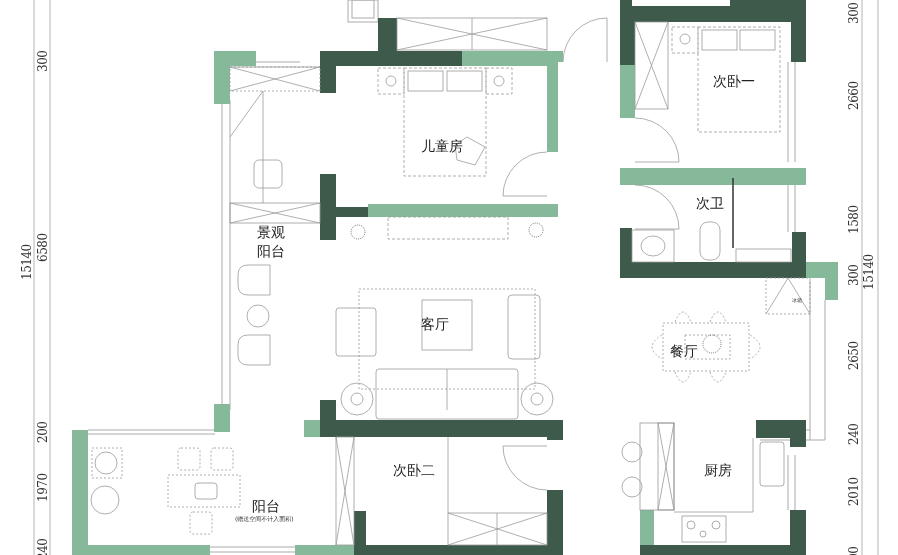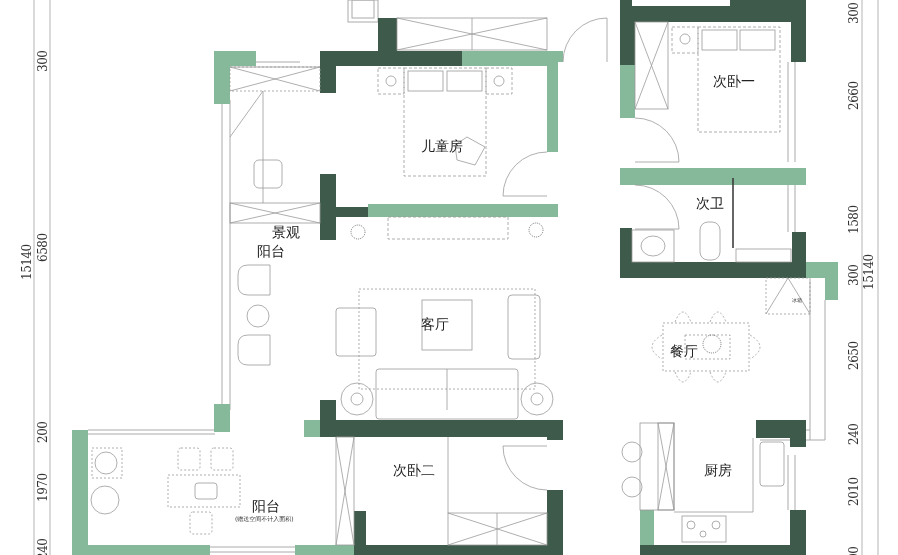--- a/index.html
+++ b/index.html
@@ -181,21 +181,21 @@
   <g stroke="#444" stroke-width="0.7" fill="none">
     <circle cx="358" cy="232" r="7" stroke-dasharray="1,1"></circle>
     <circle cx="536" cy="230" r="7" stroke-dasharray="1,1"></circle>
     <circle cx="712" cy="344" r="9" stroke-dasharray="1,1"></circle>
   </g>
 </svg>
 
 <div class="room-label" style="left:421px;top:138px;">儿童房</div>
 <div class="room-label" style="left:713px;top:73px;">次卧一</div>
 <div class="room-label" style="left:696px;top:195px;">次卫</div>
-<div class="room-label" style="left:272px;top:224px;">景观</div>
+<div class="room-label" style="left:257px;top:224px;">景观</div>
 <div class="room-label" style="left:257px;top:243px;">阳台</div>
 <div class="room-label" style="left:421px;top:316px;">客厅</div>
 <div class="room-label" style="left:670px;top:343px;">餐厅</div>
 <div class="room-label" style="left:393px;top:462px;">次卧二</div>
 <div class="room-label" style="left:704px;top:462px;">厨房</div>
 <div class="room-label" style="left:252px;top:498px;">阳台</div>
 <div class="room-sub" style="left:235px;top:515px;">(赠送空间不计入面积)</div>
 <div class="small-tag" style="left:792px;top:297px;">冰箱</div>
 
 <div class="dim" style="left:36px;top:72px;">300</div>

